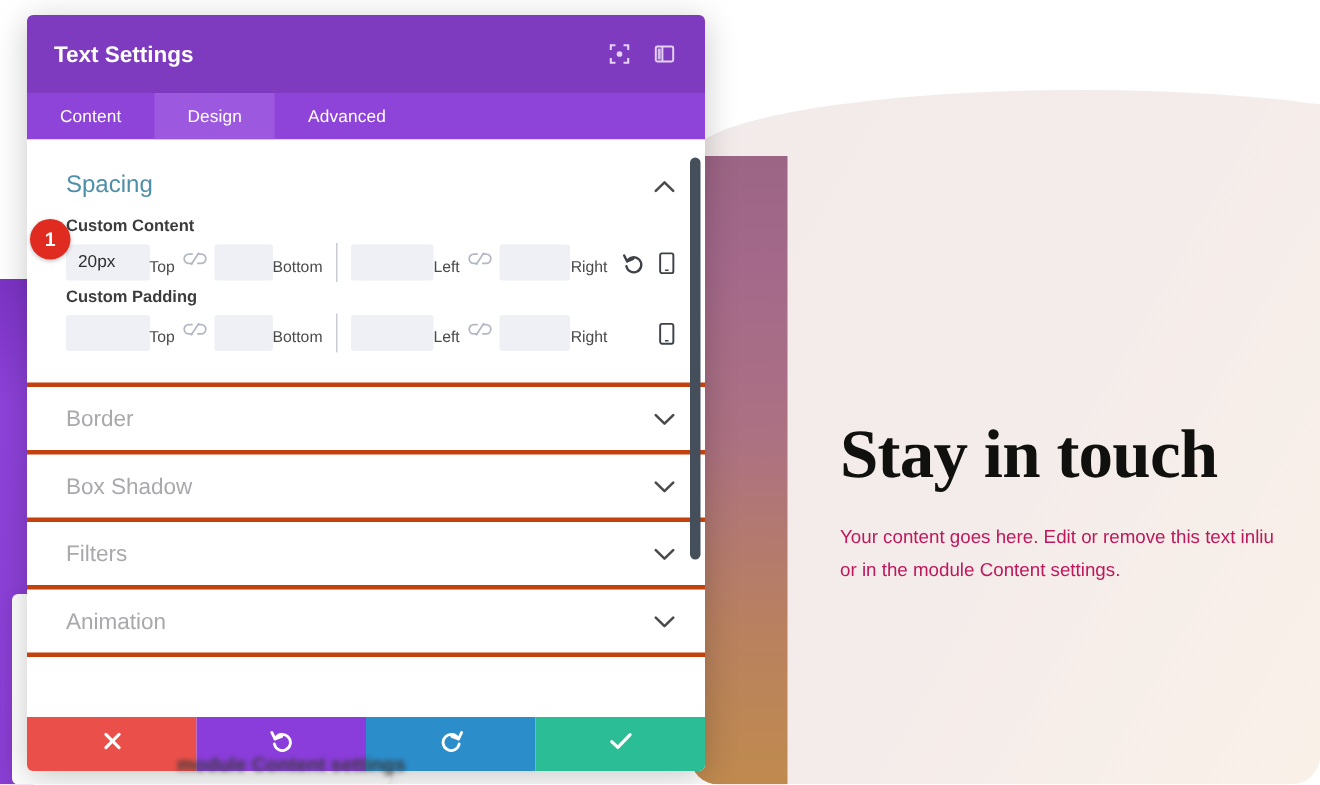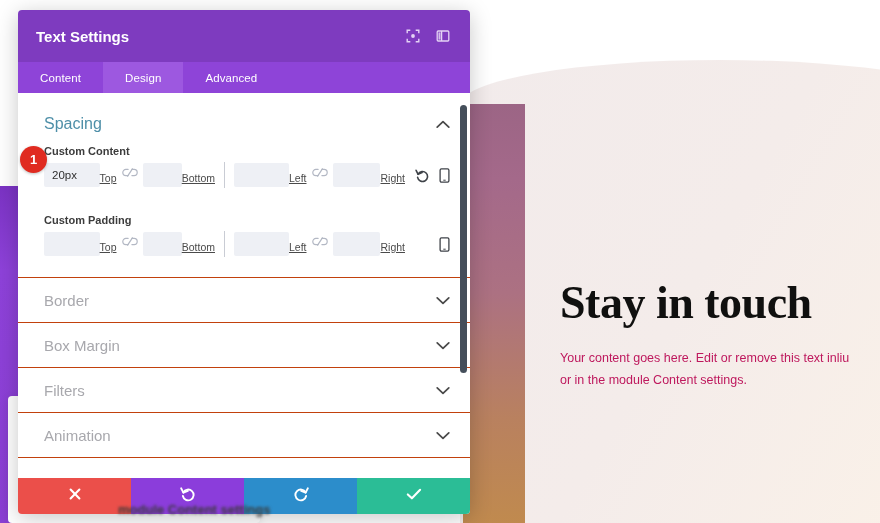--- a/index.html
+++ b/index.html
@@ -22,20 +22,21 @@
 
   
   #page-canvas {
     position: absolute;
     left: 460px;
     top: 0;
     width: 420px;
     height: 523px;
     background: #ffffff;
     overflow: hidden;
+    border-radius: 19px;
   }
 
   
   #cream-section {
     position: absolute;
     left: 0;
     top: 60px;
     width: 520px;
     height: 900px;
     background: linear-gradient(120deg, #f2ebeb 0%, #f4ecea 35%, #faf1e8 70%, #fdf4ea 100%);
@@ -220,21 +221,20 @@
     font-size: 11.5px;
     color: #2f2f2f;
     padding: 0 8px;
     font-family: "Liberation Sans", sans-serif;
     outline: none;
   }
   .quad-sub {
     font-size: 10.5px;
     color: #4a4a4a;
     margin-top: 5px;
-    text-decoration: underline;
   }
   .link-icon {
     width: 26px;
     flex: none;
     display: flex;
     align-items: center;
     justify-content: center;
     color: #b3b8c4;
     font-size: 9px;
     align-self: flex-start;
@@ -263,21 +263,21 @@
     cursor: pointer;
     display: flex;
     align-items: center;
     height: 24px;
   }
 
   
   #section-list { margin-top: 20px; }
   .section-row {
     height: 45px;
-    border-top: 1px solid #c2410c;
+    border-top: 3px solid #c2410c;
     display: flex;
     align-items: center;
     padding: 0 20px 0 26px;
     cursor: pointer;
   }
   .section-row-label {
     flex: 1;
     font-size: 15px;
     color: #a8a8ad;
   }
@@ -467,21 +467,21 @@
               <div class="row-tool">
                 <svg width="11" height="15" viewBox="0 0 11 15" fill="none" stroke="currentColor" stroke-width="1.3">
                   <rect x="1.1" y="0.9" width="8.8" height="13.2" rx="1.3"></rect>
                   <line x1="4.3" y1="12.2" x2="6.7" y2="12.2" stroke-width="1"></line>
                 </svg>
               </div>
             </div>
           </div>
         </div>
 
-        <div class="field-group" style="margin-top:22px;">
+        <div class="field-group" style="">
           <div class="field-label">Custom Padding</div>
           <div class="quad-row">
             <div class="quad-half">
               <div class="quad-cell">
                 <input class="quad-input" type="text" value="" style="">
                 <div class="quad-sub">Top</div>
               </div>
               <div class="link-icon">
                 <svg width="16" height="9" viewBox="0 0 16 9" fill="none" stroke="currentColor" stroke-width="1.2" stroke-linecap="round">
                   <path d="M6.1 1.4H3.9a3.1 3.1 0 0 0 0 6.2h2.2"></path>
@@ -526,21 +526,21 @@
         <div id="section-list">
           <div class="section-row">
             <div class="section-row-label">Border</div>
             <div class="group-chevron">
               <svg width="14" height="9" viewBox="0 0 14 9" fill="none" stroke="currentColor" stroke-width="1.7" stroke-linecap="round" stroke-linejoin="round">
                 <polyline points="1.2,1.8 7,7.4 12.8,1.8"></polyline>
               </svg>
             </div>
           </div>
           <div class="section-row">
-            <div class="section-row-label">Box Margin</div>
+            <div class="section-row-label">Box Shadow</div>
             <div class="group-chevron">
               <svg width="14" height="9" viewBox="0 0 14 9" fill="none" stroke="currentColor" stroke-width="1.7" stroke-linecap="round" stroke-linejoin="round">
                 <polyline points="1.2,1.8 7,7.4 12.8,1.8"></polyline>
               </svg>
             </div>
           </div>
           <div class="section-row">
             <div class="section-row-label">Filters</div>
             <div class="group-chevron">
               <svg width="14" height="9" viewBox="0 0 14 9" fill="none" stroke="currentColor" stroke-width="1.7" stroke-linecap="round" stroke-linejoin="round">

